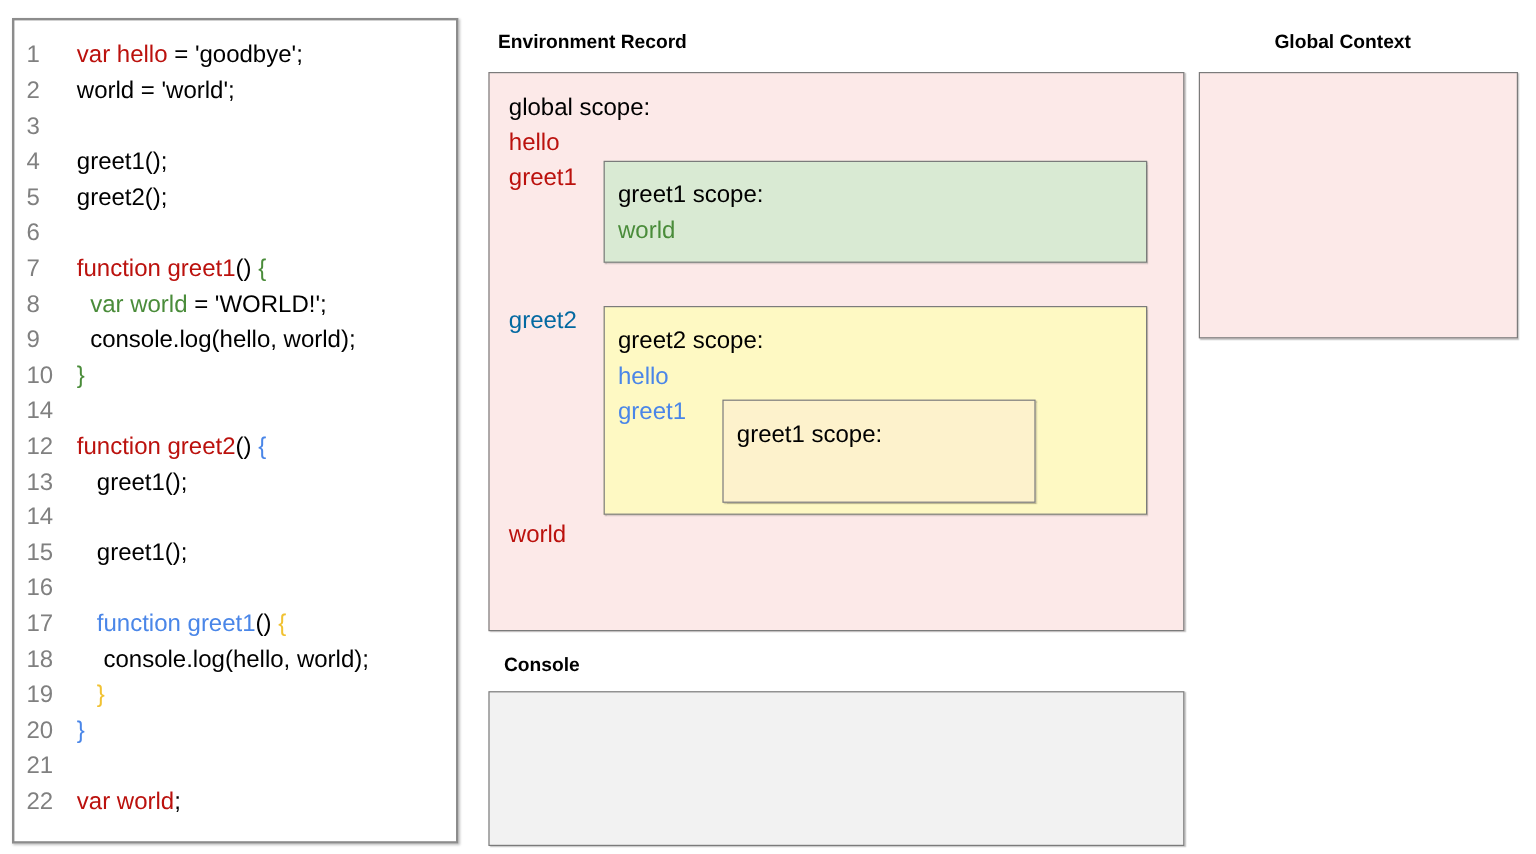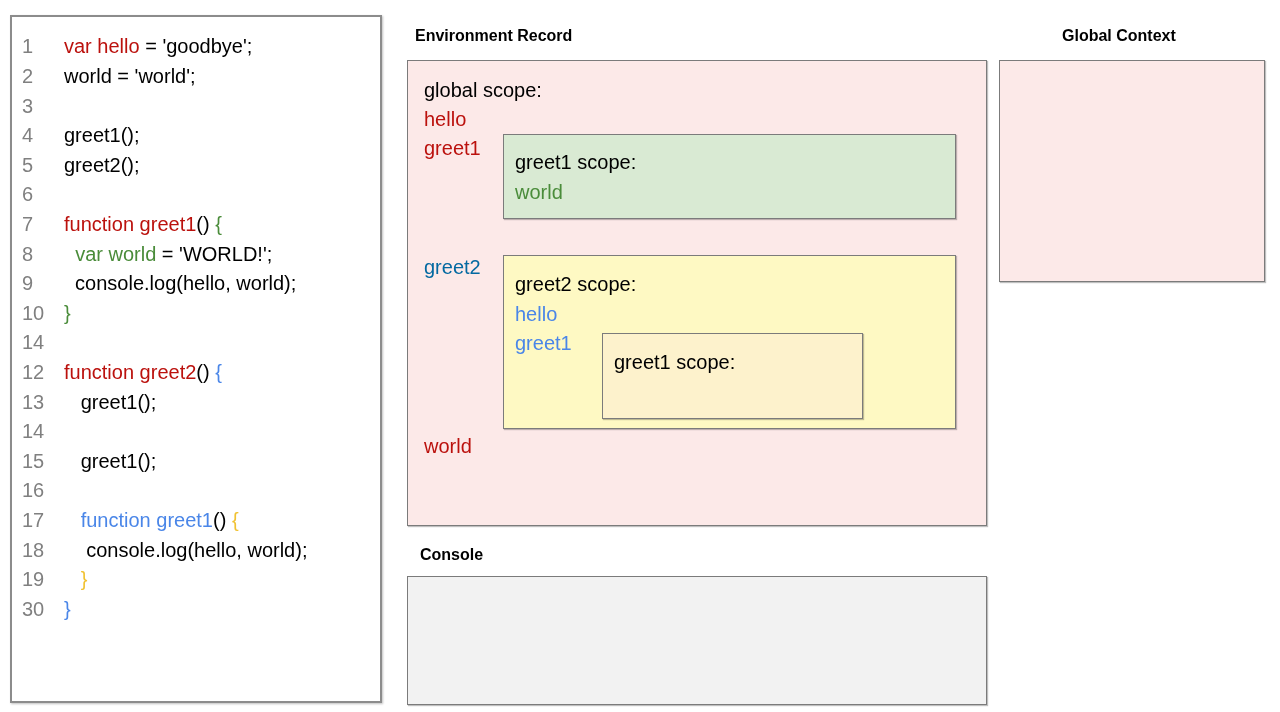--- a/index.html
+++ b/index.html
@@ -63,21 +63,23 @@
       <div class="code-line"><span class="line-num">10</span><span class="line-code"><span style="color: rgb(74, 140, 58);">}</span></span></div>
       <div class="code-line"><span class="line-num">14</span><span class="line-code"></span></div>
       <div class="code-line"><span class="line-num">12</span><span class="line-code"><span style="color: rgb(187, 17, 13);">function greet2</span><span>() </span><span style="color: rgb(74, 134, 232);">{</span></span></div>
       <div class="code-line"><span class="line-num">13</span><span class="line-code"><span>   greet1();</span></span></div>
       <div class="code-line"><span class="line-num">14</span></div>
       <div class="code-line"><span class="line-num">15</span><span class="line-code"><span>   greet1();</span></span></div>
       <div class="code-line"><span class="line-num">16</span><span class="line-code"></span></div>
       <div class="code-line"><span class="line-num">17</span><span class="line-code"><span>   </span><span style="color: rgb(74, 134, 232);">function greet1</span><span>() </span><span style="color: rgb(241, 194, 50);">{</span></span></div>
       <div class="code-line"><span class="line-num">18</span><span class="line-code"><span>    console.log(hello, world);</span></span></div>
       <div class="code-line"><span class="line-num">19</span><span class="line-code"><span>   </span><span style="color: rgb(241, 194, 50);">}</span></span></div>
-      <div class="code-line"><span class="line-num">30</span><span class="line-code"><span style="color: rgb(74, 134, 232);">}</span></span></div>
+      <div class="code-line"><span class="line-num">20</span><span class="line-code"><span style="color: rgb(74, 134, 232);">}</span></span></div>
+      <div class="code-line"><span class="line-num">21</span><span class="line-code"></span></div>
+      <div class="code-line"><span class="line-num">22</span><span class="line-code"><span style="color: rgb(187, 17, 13);">var world</span><span>;</span></span></div>
     </div>
 </div>
 
 <div id="env-title" class="abs section-title">Environment Record</div>
 <div id="global-title" class="abs section-title">Global Context</div>
 <div id="console-title" class="abs section-title">Console</div>
 
 <div id="env-box" class="abs fbox" style="background: rgb(252, 233, 232);">
 
   <div id="lbl-scope" class="abs dlabel env-label">global scope:</div>

